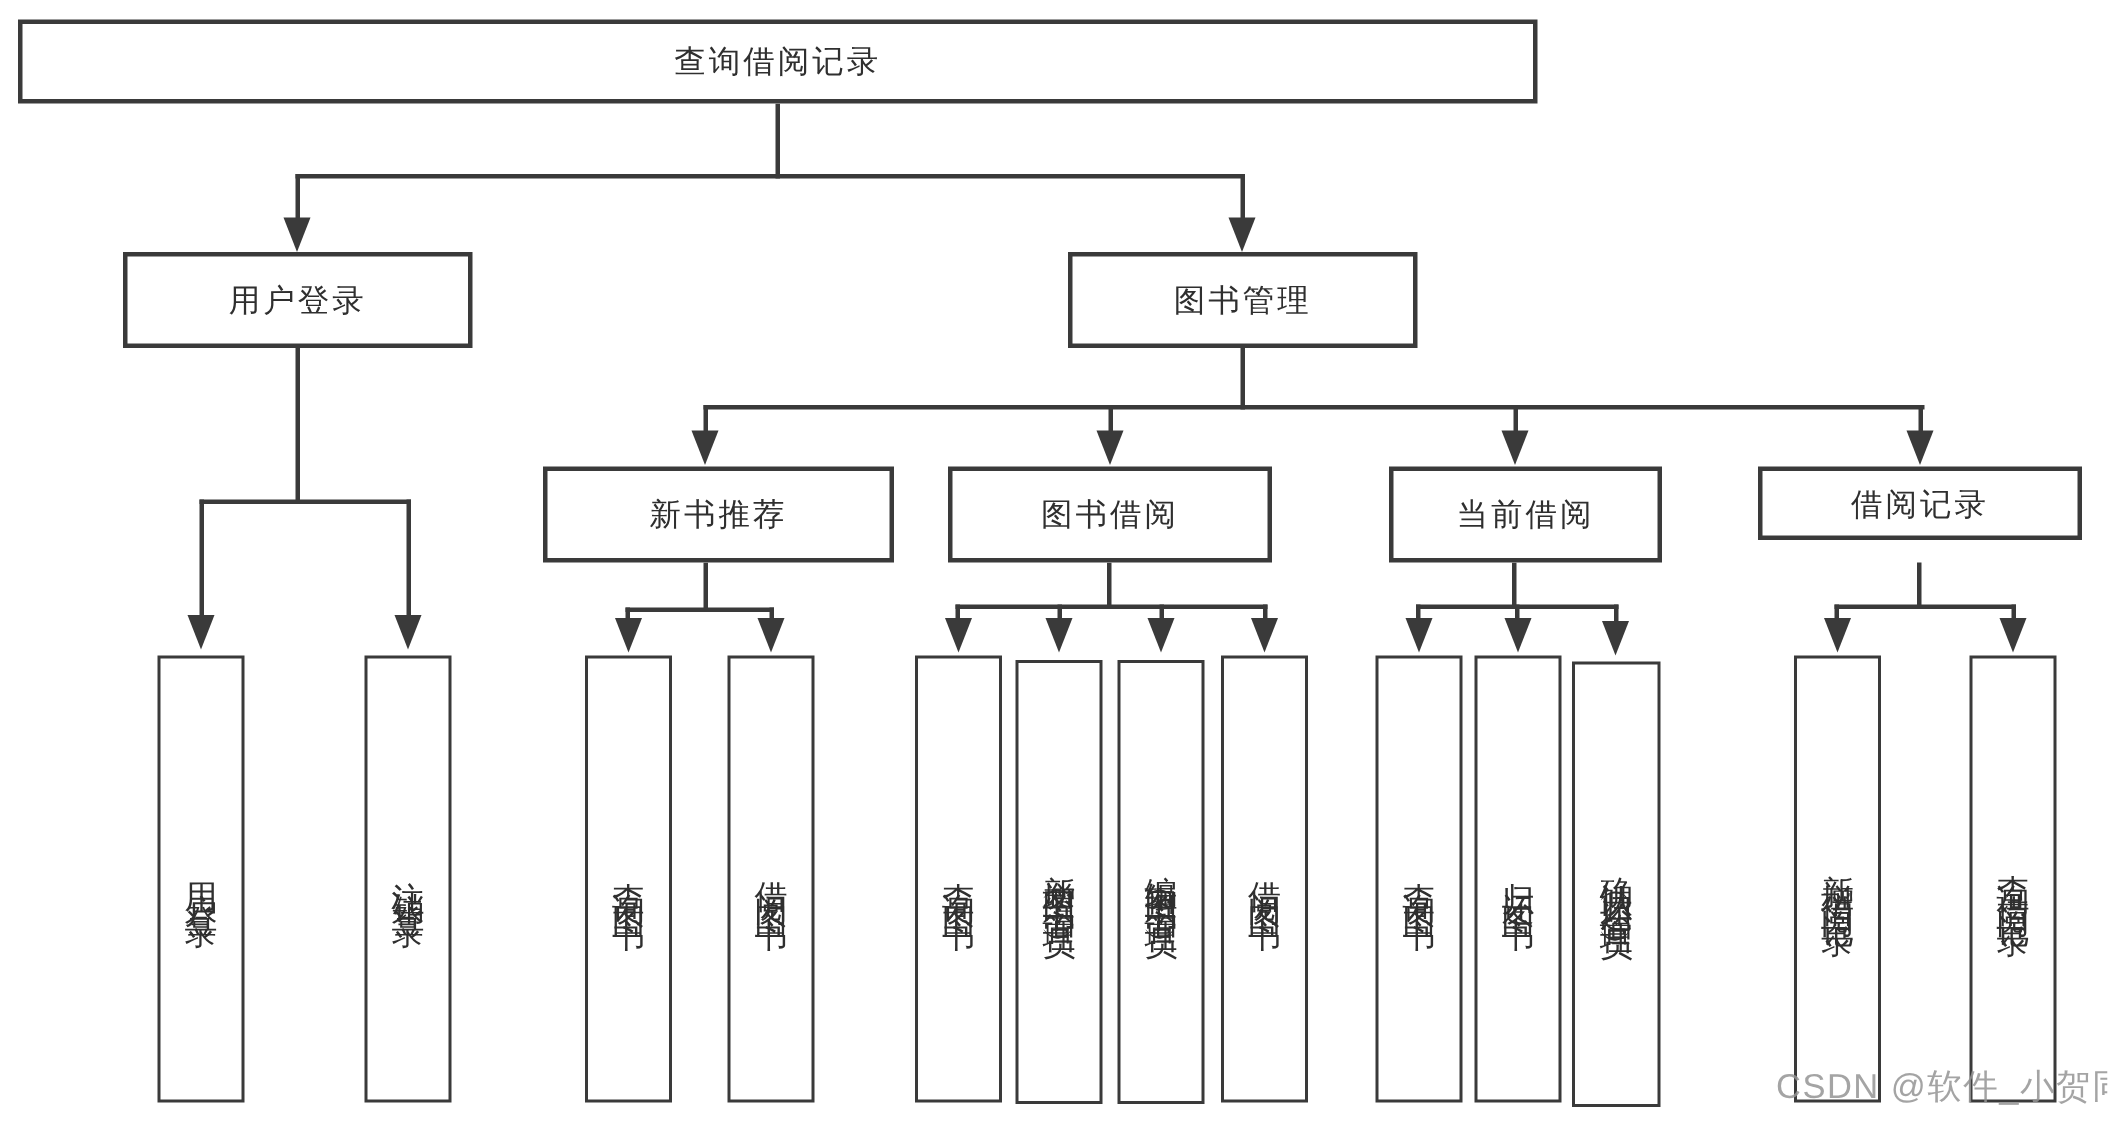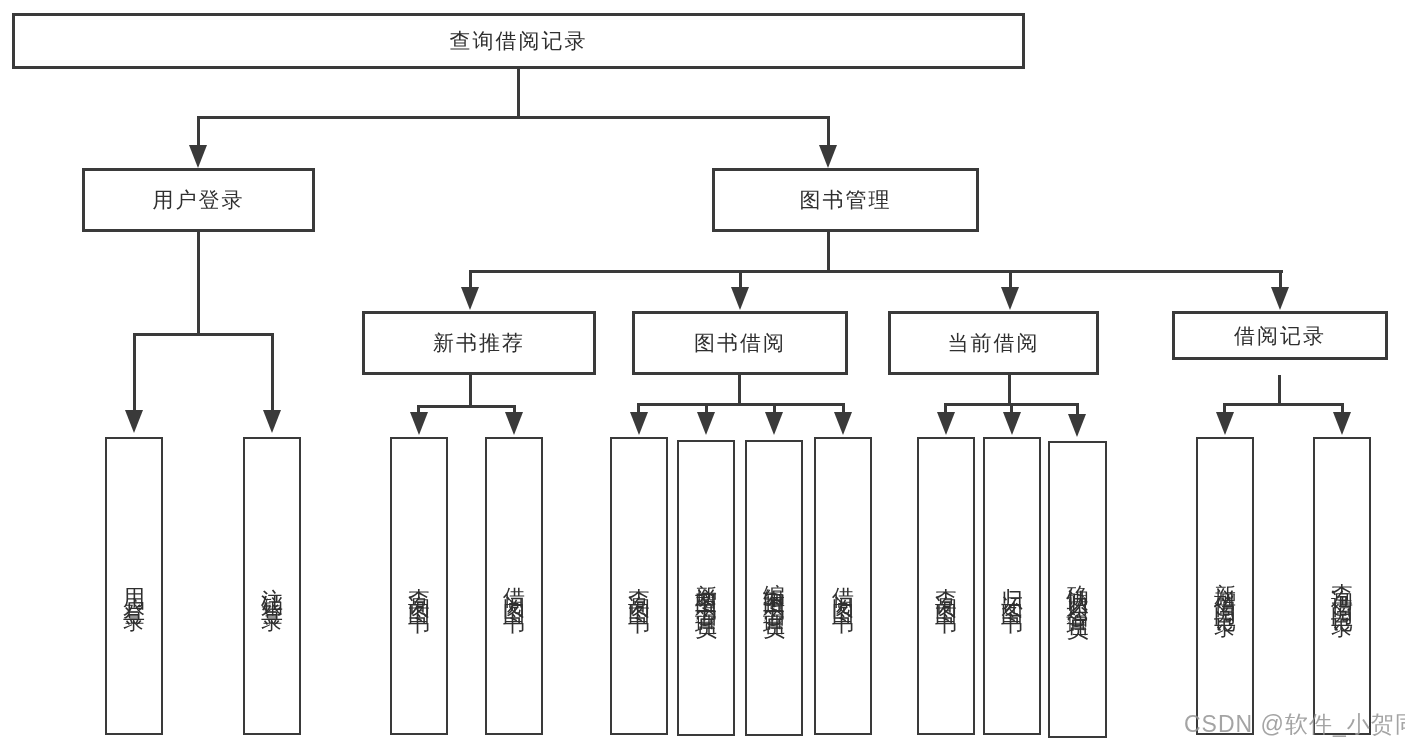--- a/index.html
+++ b/index.html
@@ -114,25 +114,25 @@
   <div class="ln" style="left:1278px;top:375px;width:3px;height:31px"></div>
   <div class="ln" style="left:1223px;top:403px;width:121px;height:3px"></div>
   <div class="ln" style="left:1223px;top:403px;width:3px;height:11px"></div>
   <div class="ar" style="left:1216px;top:412px"></div>
   <div class="ln" style="left:1341px;top:403px;width:3px;height:11px"></div>
   <div class="ar" style="left:1333px;top:412px"></div>
 
   <div class="bx" style="left:12px;top:13px;width:1013px;height:56px">查询借阅记录</div>
 
   <div class="bx" style="left:82px;top:168px;width:233px;height:64px">用户登录</div>
-  <div class="bx" style="left:712px;top:168px;width:267px;height:64px">图书管理</div>
+  <div class="bx" style="left:712px;top:168px;width:233px;height:64px">图书管理</div>
 
   <div class="bx" style="left:362px;top:311px;width:234px;height:64px">新书推荐</div>
   <div class="bx" style="left:632px;top:311px;width:216px;height:64px">图书借阅</div>
-  <div class="bx" style="left:888px;top:311px;width:211px;height:64px">当前借阅</div>
+  <div class="bx" style="left:926px;top:311px;width:182px;height:64px">当前借阅</div>
   <div class="bx" style="left:1172px;top:311px;width:216px;height:49px">借阅记录</div>
 
   <div class="bx v" style="left:105px;top:437px;width:58px;height:298px">用户登录</div>
   <div class="bx v" style="left:243px;top:437px;width:58px;height:298px">注销登录</div>
 
   <div class="bx v" style="left:390px;top:437px;width:58px;height:298px">查询图书</div>
   <div class="bx v" style="left:485px;top:437px;width:58px;height:298px">借阅图书</div>
 
   <div class="bx v" style="left:610px;top:437px;width:58px;height:298px">查询图书</div>
   <div class="bx v" style="left:677px;top:440px;width:58px;height:296px;letter-spacing:5px">新增图书（管理员）</div>

